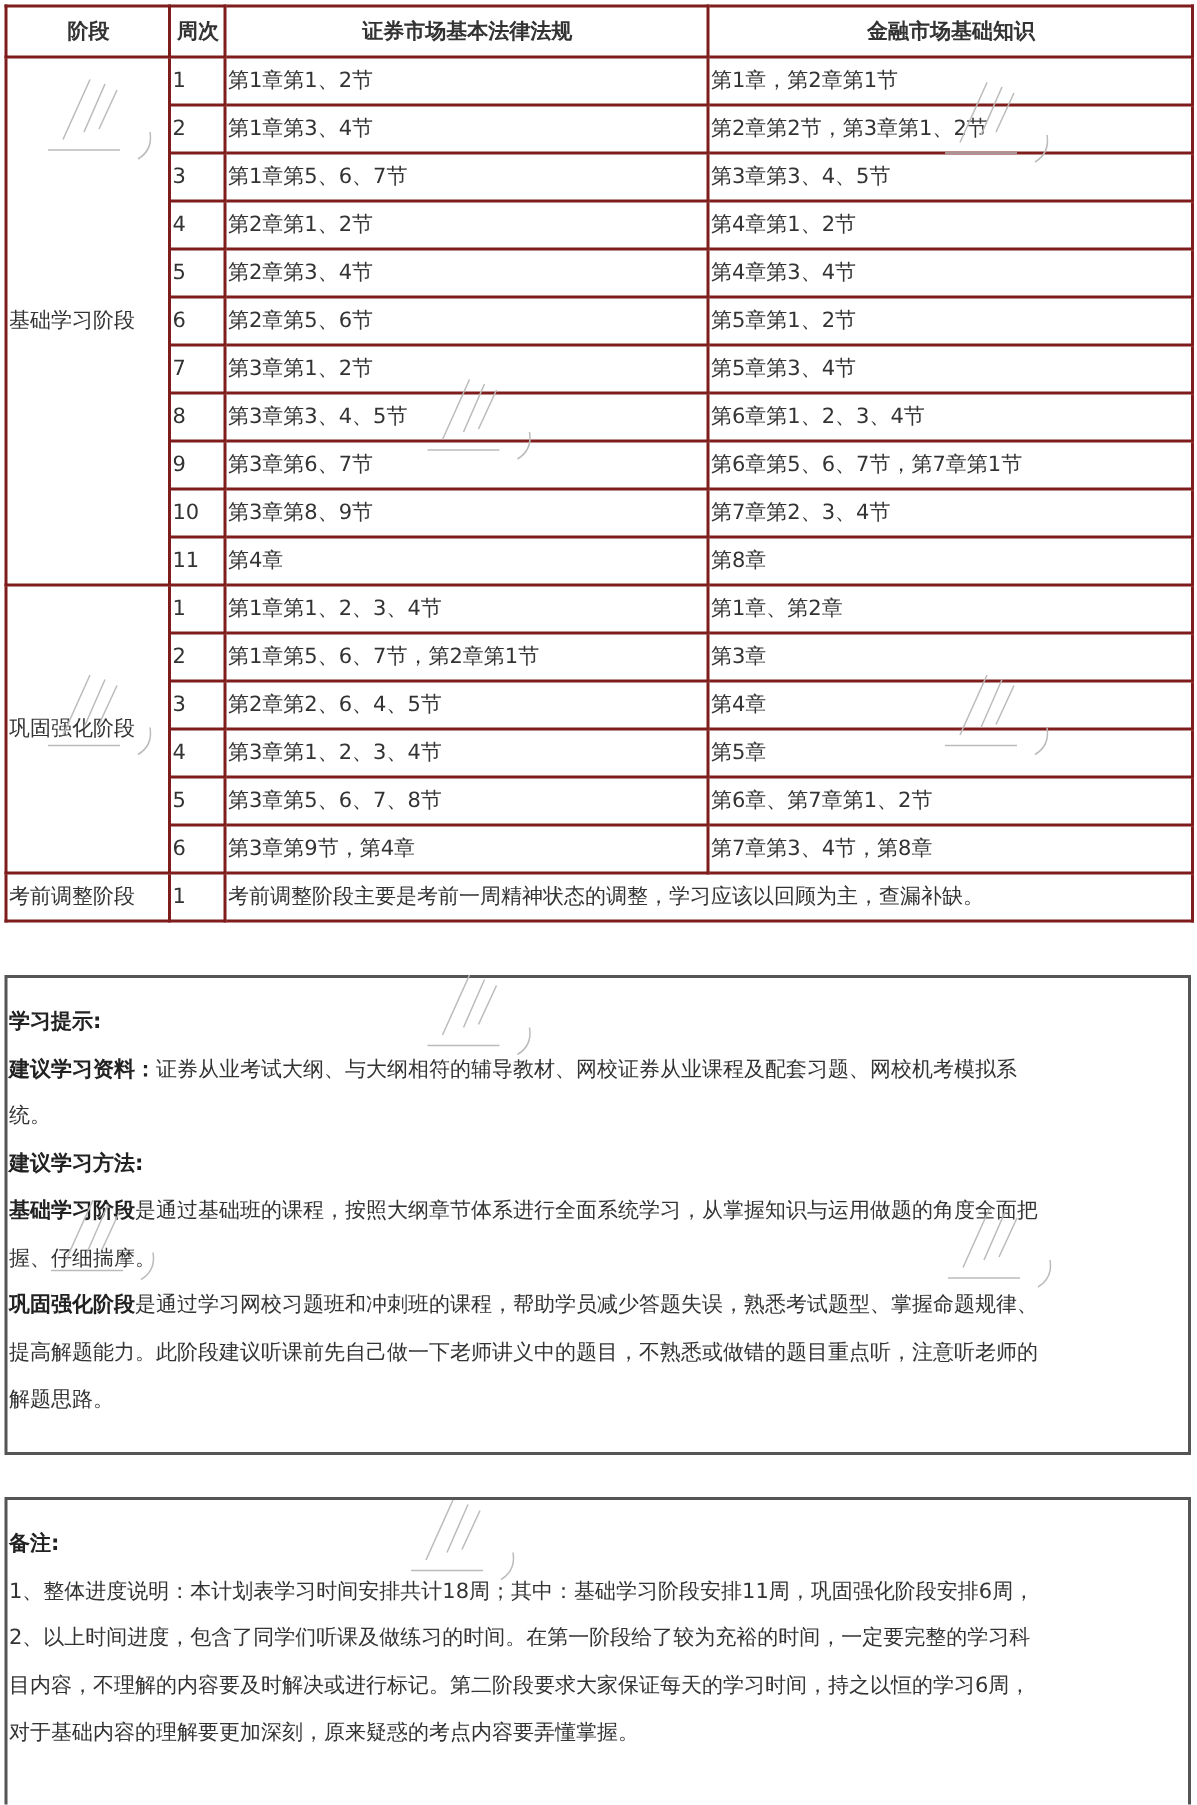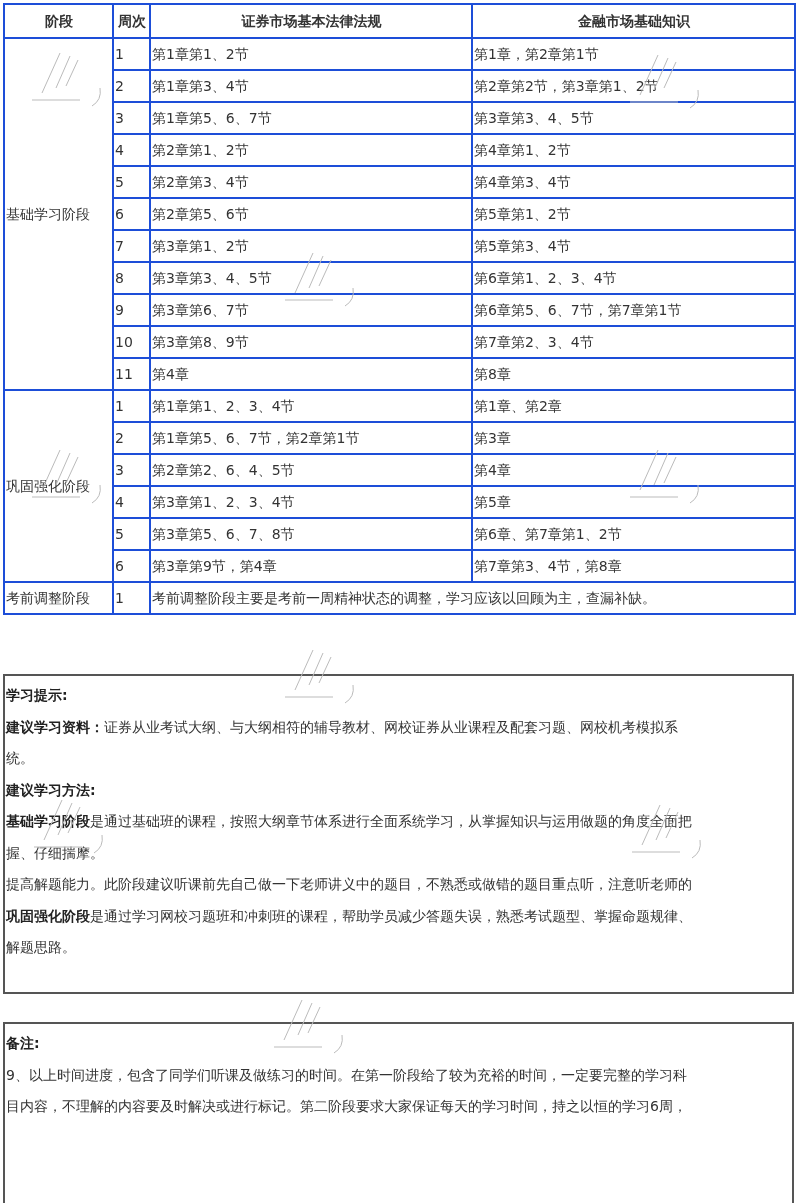--- a/index.html
+++ b/index.html
@@ -1,23 +1,23 @@
 <!DOCTYPE html>
 <html><head>
 <meta charset="utf-8">
 <style>
   html, body { margin: 0; padding: 0; background: #ffffff; }
   body { width: 798px; height: 1203px; overflow: hidden; font-family: "DejaVu Sans", "Liberation Sans", sans-serif; color: #333333; }
   .page { position: relative; width: 798px; height: 1203px; }
   table.plan { position: absolute; left: 3px; top: 3px; width: 791px; border-collapse: collapse; table-layout: fixed; font-size: 14px; }
-  table.plan td, table.plan th { border: 2px solid #1d4ed8; padding: 0 0 0 1px; height: 30px; line-height: 30px; vertical-align: middle; white-space: nowrap; overflow: hidden; }
+  table.plan td, table.plan th { border: 2px solid #7f1d1d; padding: 0 0 0 1px; height: 30px; line-height: 30px; vertical-align: middle; white-space: nowrap; overflow: hidden; }
   table.plan th { font-weight: bold; text-align: center; height: 32px; color: #333; }
   td.stage { text-align: left; padding-left: 1px; }
   td.week { text-align: left; }
-  .notes { position: absolute; left: 3px; width: 791px; box-sizing: border-box; border: 2px solid #555555; font-size: 14px; line-height: 31.5px; padding: 4px 6px 0 1px; color: #333; margin-top: 24px; }
+  .notes { position: absolute; left: 3px; width: 791px; box-sizing: border-box; border: 2px solid #555555; font-size: 14px; line-height: 31.5px; padding: 14px 6px 0 1px; color: #333; }
   .notes p { margin: 0; }
   .notes b { color: #222; font-weight: bold; }
   .wm { position: absolute; pointer-events: none; }
   .wm svg { display: block; }
 </style>
 </head>
 <body>
 
 <div class="page">
 
@@ -135,29 +135,31 @@
     </tbody>
   </table>
 
   <div class="notes" style="top:650px; height:320px;">
     <p><b>学习提示:</b></p>
     <p><b>建议学习资料：</b><span>证券从业考试大纲、与大纲相符的辅导教材、网校证券从业课程及配套习题、网校机考模拟系</span></p>
     <p><span>统。</span></p>
     <p><b>建议学习方法:</b></p>
     <p><b>基础学习阶段</b><span>是通过基础班的课程，按照大纲章节体系进行全面系统学习，从掌握知识与运用做题的角度全面把</span></p>
     <p><span>握、仔细揣摩。</span></p>
+    <p><b>巩固强化阶段</b><span>是通过学习网校习题班和冲刺班的课程，帮助学员减少答题失误，熟悉考试题型、掌握命题规律、</span></p>
     <p><span>提高解题能力。此阶段建议听课前先自己做一下老师讲义中的题目，不熟悉或做错的题目重点听，注意听老师的</span></p>
-    <p><b>巩固强化阶段</b><span>是通过学习网校习题班和冲刺班的课程，帮助学员减少答题失误，熟悉考试题型、掌握命题规律、</span></p>
     <p><span>解题思路。</span></p>
   </div>
 
   <div class="notes" style="top:998px; height:228px;">
     <p><b>备注:</b></p>
-    <p><span>9、以上时间进度，包含了同学们听课及做练习的时间。在第一阶段给了较为充裕的时间，一定要完整的学习科</span></p>
+    <p><span>1、整体进度说明：本计划表学习时间安排共计18周；其中：基础学习阶段安排11周，巩固强化阶段安排6周，</span></p>
+    <p><span>2、以上时间进度，包含了同学们听课及做练习的时间。在第一阶段给了较为充裕的时间，一定要完整的学习科</span></p>
     <p><span>目内容，不理解的内容要及时解决或进行标记。第二阶段要求大家保证每天的学习时间，持之以恒的学习6周，</span></p>
+    <p><span>对于基础内容的理解要更加深刻，原来疑惑的考点内容要弄懂掌握。</span></p>
   </div>
 
   <div class="wm" style="left:30px; top:48px;">
     <svg width="85" height="65" viewBox="0 0 85 65">
         <g fill="none" stroke="#bbbbbb" stroke-width="1">
           <path d="M30 5 L12 45"></path>
           <path d="M40 8 L26 40"></path>
           <path d="M48 12 L36 38"></path>
           <path d="M2 52 L50 52"></path>
           <path d="M70 40 Q72 52 62 58"></path>

